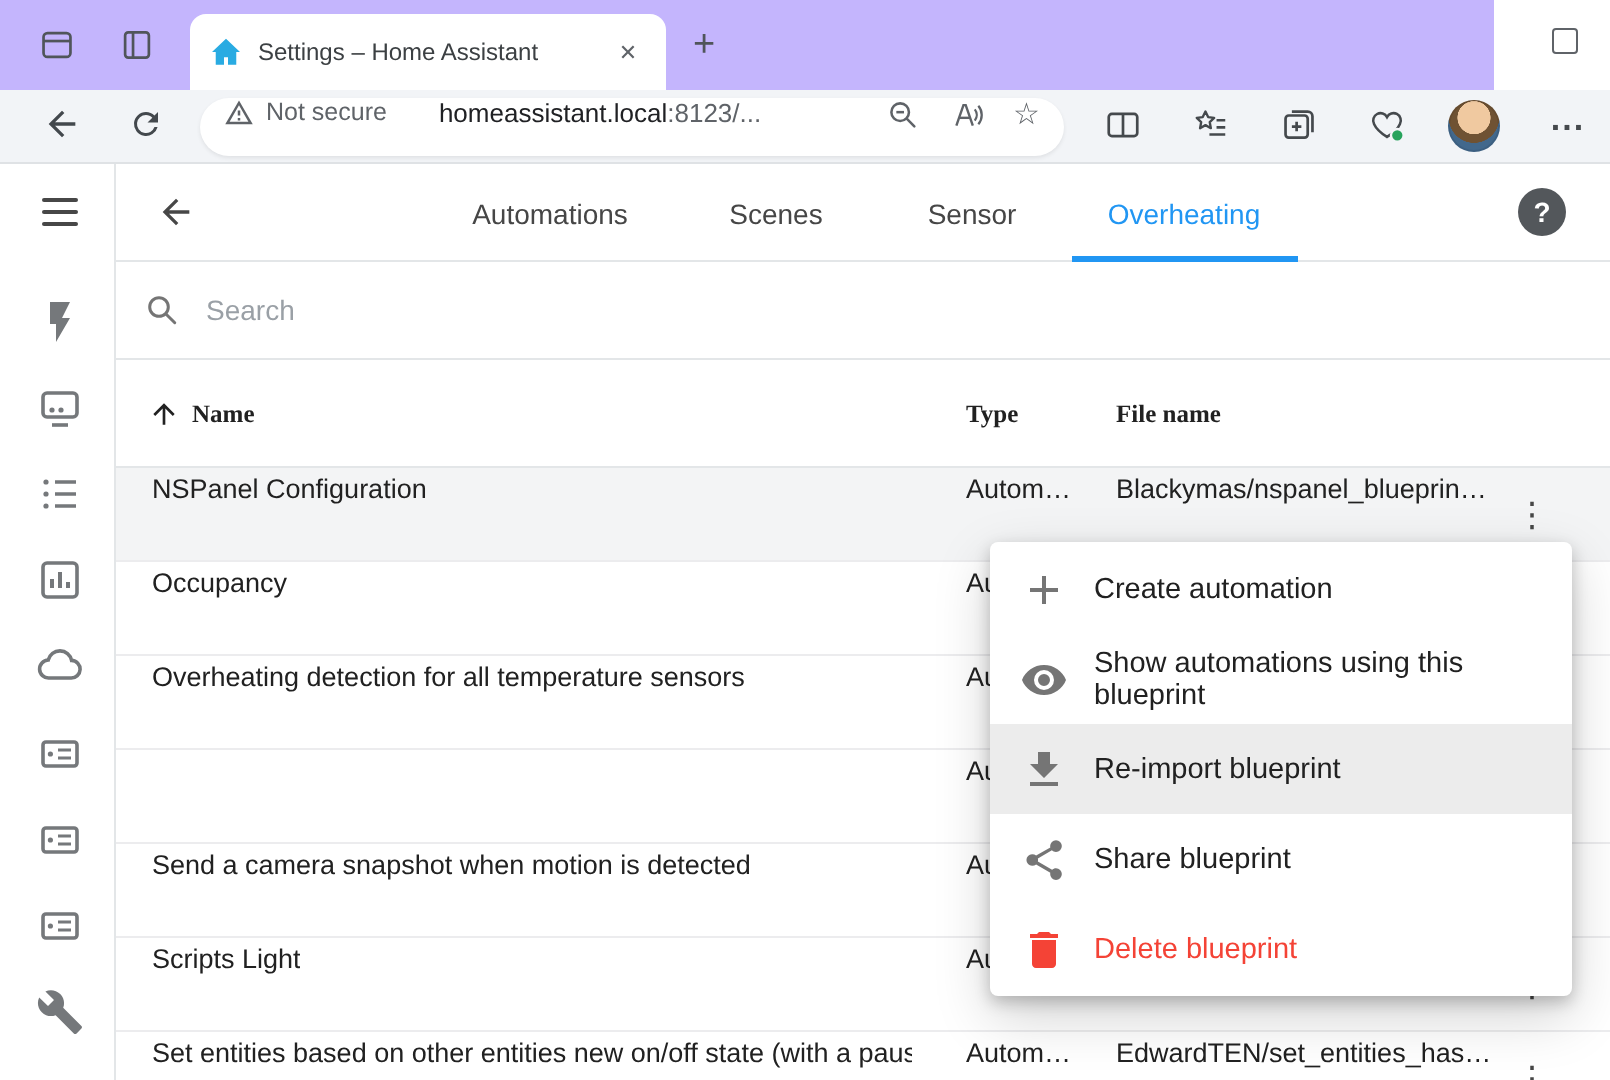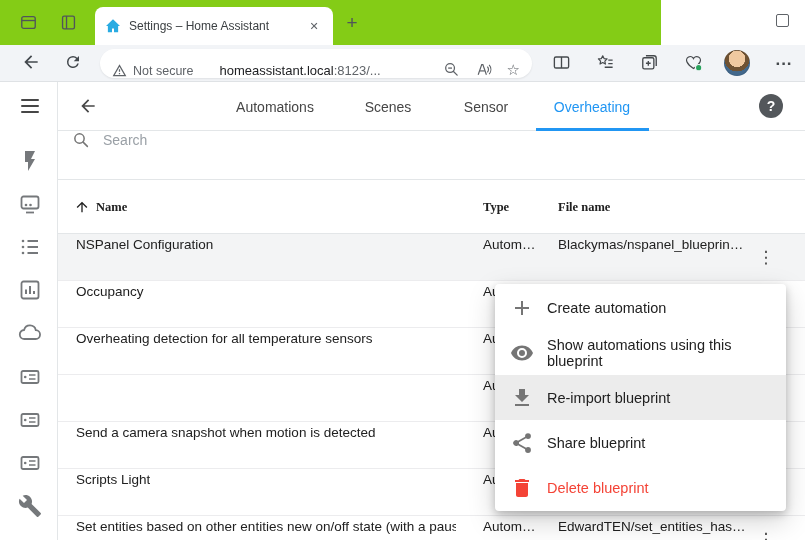--- a/index.html
+++ b/index.html
@@ -1,40 +1,40 @@
 <!DOCTYPE html>
 <html><head>
 <meta charset="utf-8">
 <style>
   html,body{margin:0;padding:0;background:#cfcfcf;}
   .screen{position:relative;width:805px;height:540px;background:#fff;overflow:hidden;
           font-family:"Liberation Sans",sans-serif;-webkit-font-smoothing:antialiased;}
   svg{display:block;width:100%;height:100%;}
 
   
-  .titlebar{position:absolute;left:0;top:0;width:661px;height:45px;background:#84cc16;}
+  .titlebar{position:absolute;left:0;top:0;width:747px;height:45px;background:#c4b5fd;}
   .tb-ic{position:absolute;top:13px;width:19px;height:19px;color:#50555a;}
   .tb-ic.i1{left:19px}.tb-ic.i2{left:59px}
   .browser-tab{position:absolute;left:95px;top:7px;width:238px;height:38px;background:#fff;
                border-radius:8px 8px 0 0;display:flex;align-items:center;padding:0 10px;box-sizing:border-box;}
   .favicon{width:16px;height:16px;margin-right:8px;flex:0 0 16px;}
   .tab-title{font-size:12px;color:#3c4043;white-space:nowrap;overflow:hidden;flex:1;}
   .tab-close{width:18px;height:18px;border-radius:4px;font-size:11px;color:#5f6368;
              display:flex;align-items:center;justify-content:center;margin-left:4px;}
   .newtab{position:absolute;left:341px;top:12px;width:22px;height:22px;font-size:19px;color:#50555a;
           display:flex;align-items:center;justify-content:center;}
   .win-max{position:absolute;left:776px;top:14px;width:11px;height:11px;border:1.4px solid #5f6368;border-radius:2px;}
 
   
   .toolbar{position:absolute;left:0;top:45px;width:805px;height:37px;background:#f2f4f7;border-bottom:1px solid #dfe2e5;box-sizing:border-box;}
   .nav-ic{position:absolute;width:20px;height:20px;color:#43484d;}
   .nav-back{left:21px;top:52px;}
   .nav-refresh{left:64px;top:53px;width:18px;height:18px;}
   .address{position:absolute;left:100px;top:49px;width:432px;height:29px;background:#fff;border-radius:15px;
-           display:flex;align-items:flex-end;padding:0 12px;box-sizing:border-box;box-shadow:0 1px 2px rgba(0,0,0,.08);}
+           display:flex;align-items:flex-start;padding:0 12px;box-sizing:border-box;box-shadow:0 1px 2px rgba(0,0,0,.08);}
   .warn-ic{width:15px;height:15px;color:#5f6368;margin-right:6px;flex:0 0 15px;}
   .sec-label{font-size:12.5px;color:#5f6368;margin-right:26px;white-space:nowrap;}
   .url{font-size:13px;color:#202124;white-space:nowrap;}
   .url-path{color:#5f6368;}
   .addr-spacer{flex:1;}
   .addr-ic{width:17px;height:17px;color:#5f6368;margin-left:15px;flex:0 0 17px;}
   .star-glyph{font-size:15px;color:#5f6368;margin-left:15px;line-height:17px;}
   .tb-right{position:absolute;top:53px;width:19px;height:19px;color:#45494d;}
   .r1{left:552px}.r2{left:596px}.r3{left:640px}.r4{left:684px}
   .avatar{position:absolute;left:724px;top:50px;width:26px;height:26px;border-radius:50%;
@@ -55,21 +55,21 @@
   .app-header{position:absolute;left:58px;top:82px;width:747px;height:49px;background:#fff;border-bottom:1px solid #e3e6e8;box-sizing:border-box;}
   .hdr-back{position:absolute;left:78px;top:96px;width:20px;height:20px;color:#474747;}
   .nav-tab{position:absolute;top:99px;transform:translateX(-50%);font-size:14px;font-weight:500;color:#464646;white-space:nowrap;}
   .t1{left:275px}.t2{left:388px}.t3{left:486px}.t4{left:592px;color:#2196f3;}
   .tab-indicator{position:absolute;left:536px;top:128px;width:113px;height:3px;background:#2196f3;}
   .help-btn{position:absolute;left:759px;top:94px;width:24px;height:24px;border-radius:50%;background:#53575b;
             color:#fff;font-size:14px;font-weight:bold;display:flex;align-items:center;justify-content:center;}
 
   
   .search-row{position:absolute;left:58px;top:131px;width:747px;height:49px;background:#fff;border-bottom:1px solid #e3e6e8;
-              box-sizing:border-box;display:flex;align-items:flex-start;padding-left:14px;}
+              box-sizing:border-box;display:flex;align-items:center;padding-left:14px;}
   .search-ic{width:18px;height:18px;color:#757575;flex:0 0 18px;}
   .search-input{border:none;outline:none;margin-left:11px;font-size:14px;color:#212121;width:300px;
                 font-family:"Liberation Sans",sans-serif;background:transparent;}
   .search-input::placeholder{color:#9aa0a6;opacity:1;}
 
   
   .table-hdr{position:absolute;left:58px;top:180px;width:747px;height:54px;background:#fff;border-bottom:1px solid #e3e6e8;box-sizing:border-box;}
   .sort-ic{position:absolute;left:16px;top:19px;width:16px;height:16px;color:#212121;}
   .th{position:absolute;top:20px;font-size:12.5px;font-weight:bold;color:#212121;font-family:Liberation Serif, serif;}
   .th-name{left:38px}.th-type{left:425px}.th-file{left:500px}
@@ -78,21 +78,21 @@
   .trow.hl{background:#f3f4f5;}
   .r-0{top:234px}.r-1{top:281px}.r-2{top:328px}.r-3{top:375px}.r-4{top:422px}.r-5{top:469px}.r-6{top:516px}
   .cell{position:absolute;top:3px;font-size:13.5px;color:#212121;white-space:nowrap;}
   .c-name{left:18px;max-width:380px;overflow:hidden;}
   .c-type{left:425px;max-width:64px;overflow:hidden;}
   .c-file{left:500px;max-width:196px;overflow:hidden;}
   .kebab{position:absolute;left:696px;top:11px;width:24px;height:24px;font-size:17px;color:#474747;
          display:flex;align-items:center;justify-content:center;}
 
   
-  .menu{position:absolute;left:495px;top:284px;width:291px;background:#fff;border-radius:4px;z-index:20;
+  .menu{position:absolute;left:495px;top:271px;width:291px;background:#fff;border-radius:4px;z-index:20;
         box-shadow:0 3px 8px rgba(0,0,0,.22),0 10px 28px rgba(0,0,0,.18);padding:1px 0;}
   .menu-item{height:45px;display:flex;align-items:center;padding-left:15px;gap:13px;font-size:14.5px;color:#212121;}
   .menu-item.hov{background:#ececec;}
   .menu-item.danger{color:#f44336;}
   .mi-ic{width:24px;height:24px;color:#757575;flex:0 0 24px;}
   .danger .mi-ic{color:#f44336;}
 </style>
 </head>
 <body>
 

